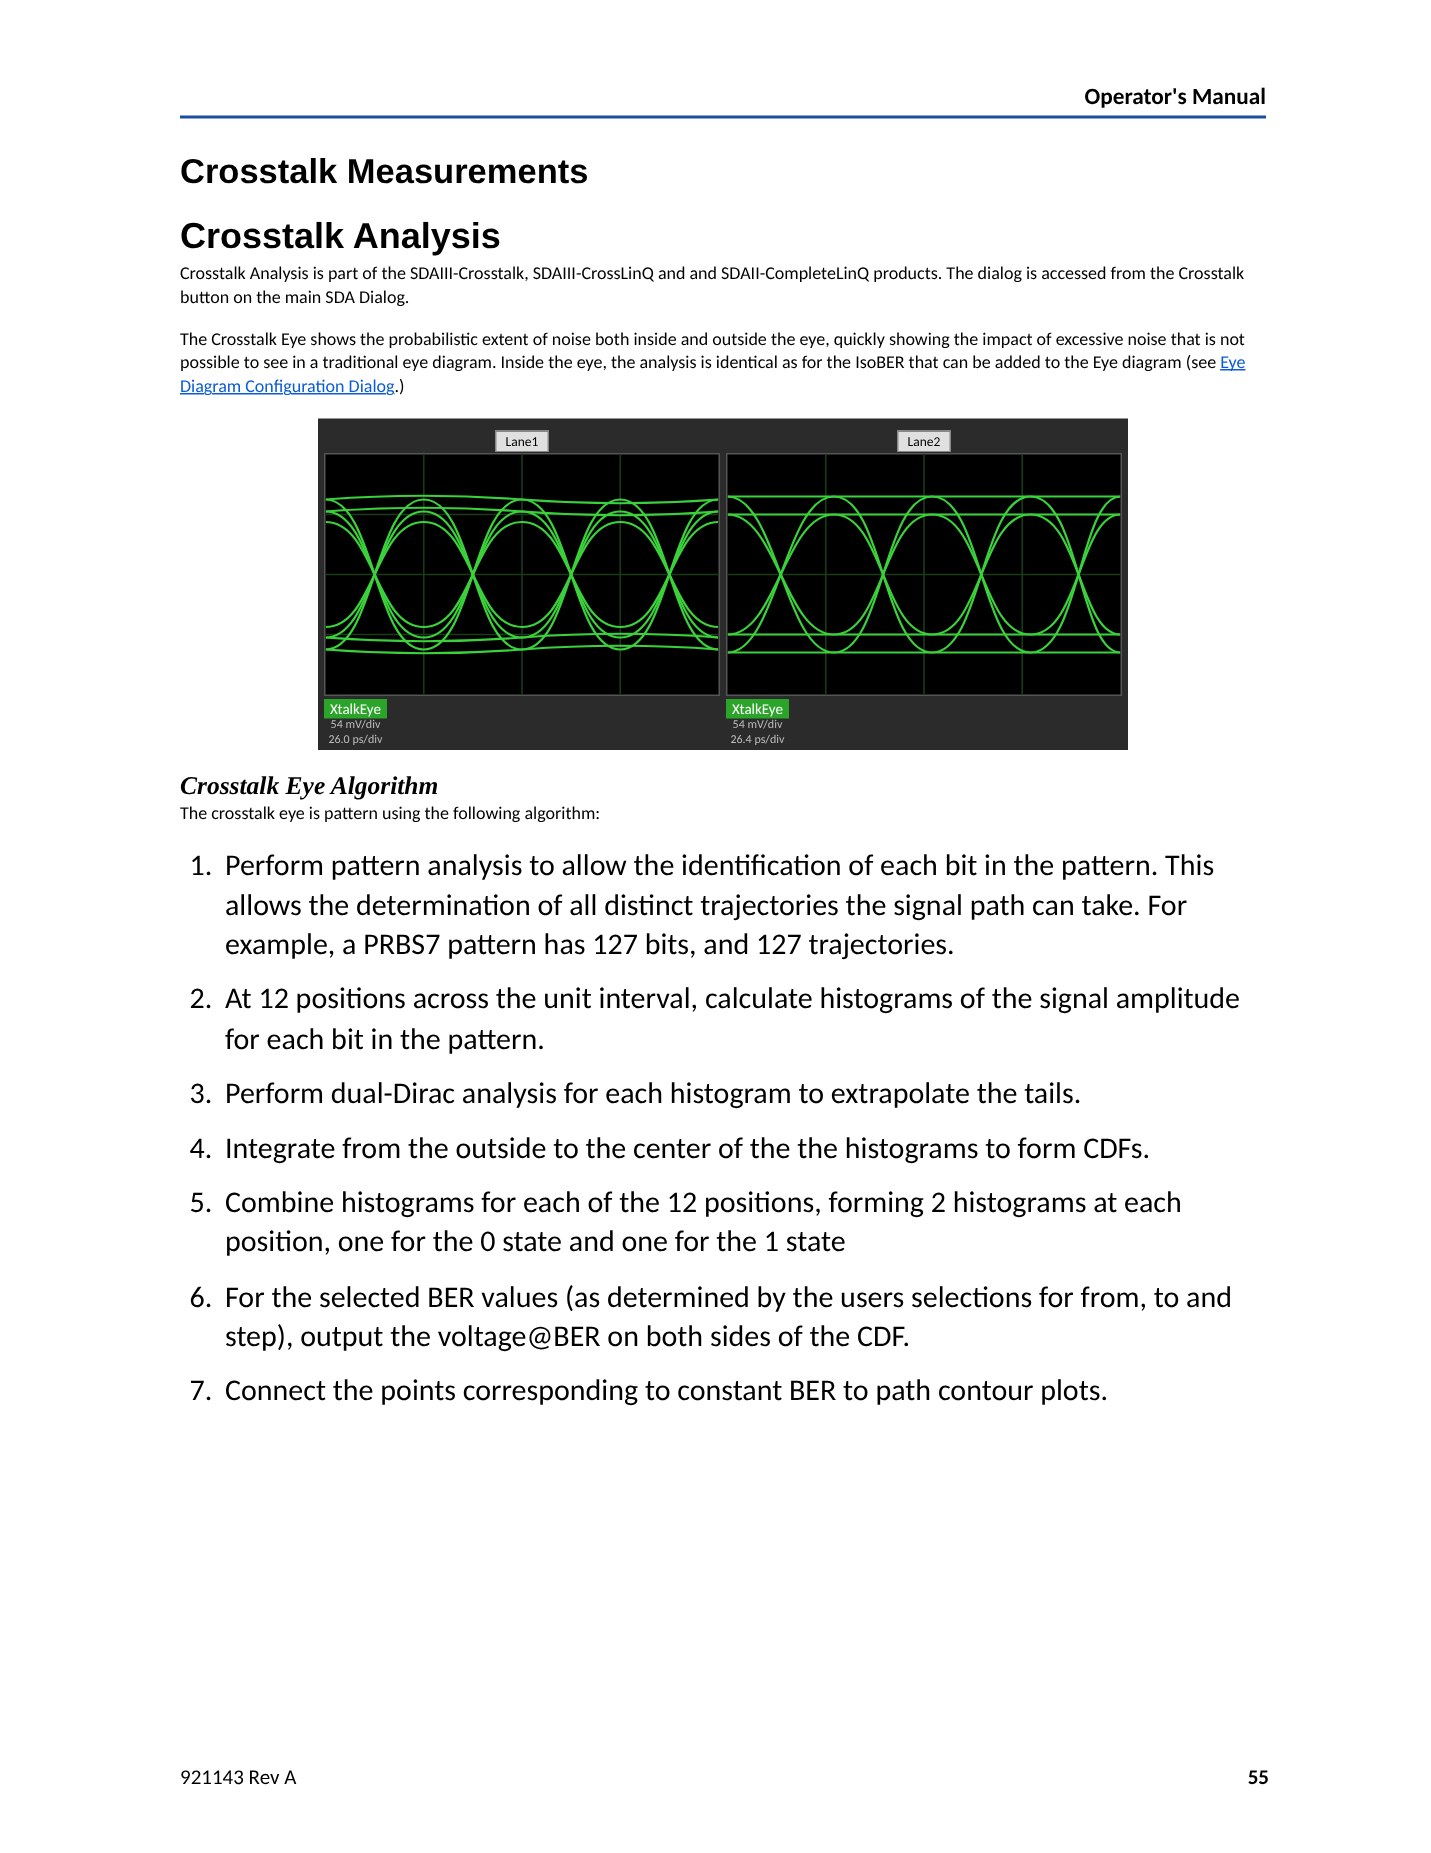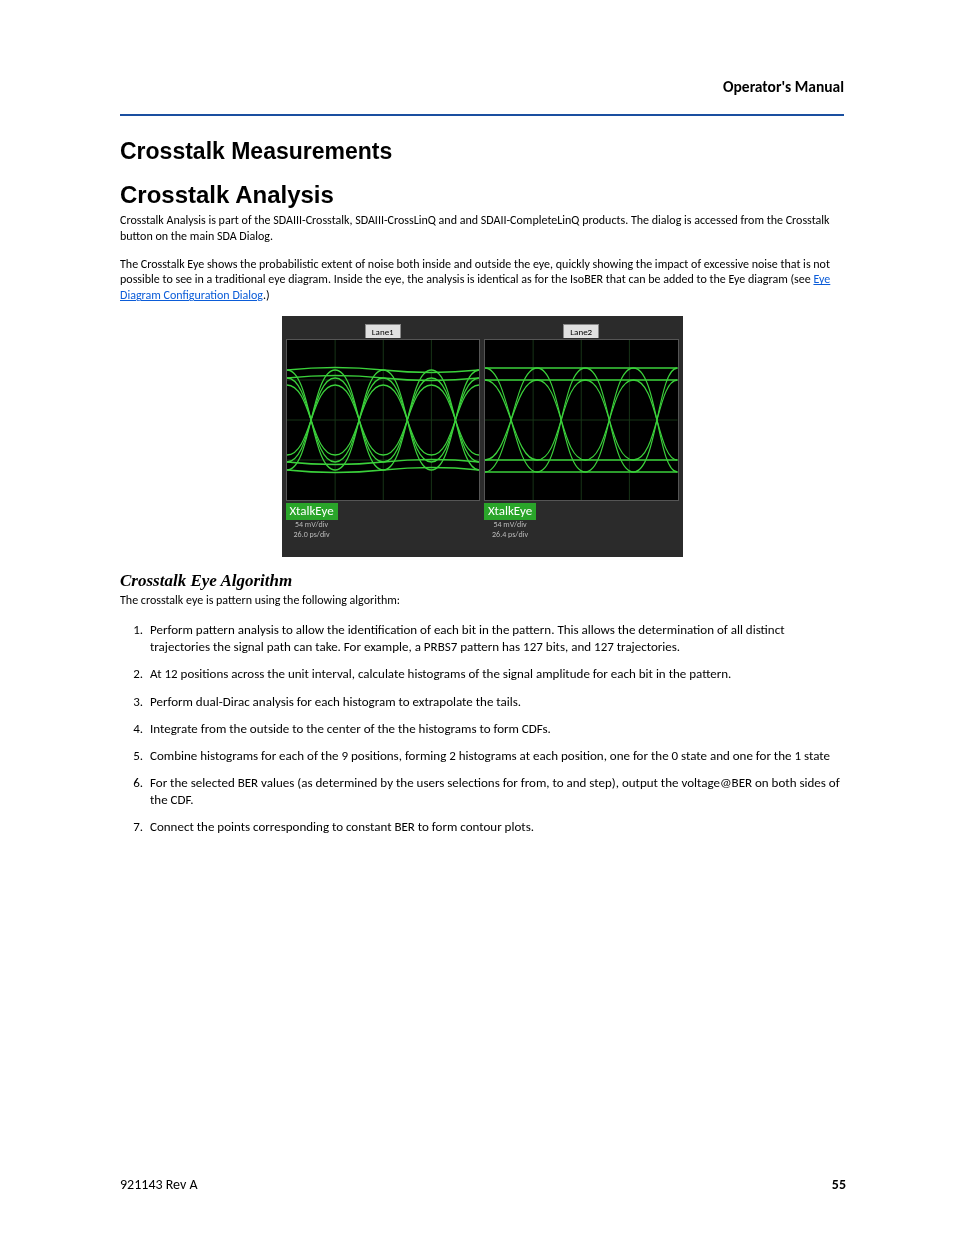--- a/index.html
+++ b/index.html
@@ -13,24 +13,23 @@
   .page {
     padding: 55px 110px 40px 120px;
     box-sizing: border-box;
     min-height: 1235px;
     position: relative;
   }
   .running-header {
     text-align: right;
     font-weight: 700;
     font-size: 15.5px;
-    padding-bottom: 18px;
+    padding-bottom: 3px;
     border-bottom: 2px solid #1a4fa0;
     margin-bottom: 22px;
-    margin-top: 22px;
   }
   h1 {
     font-family: Arial, Helvetica, sans-serif;
     font-weight: 700;
     font-size: 23px;
     margin: 0 0 16px 0;
   }
   h2 {
     font-family: Arial, Helvetica, sans-serif;
     font-weight: 700;
@@ -49,36 +48,36 @@
     line-height: 1.32;
     margin: 0 0 12px 0;
   }
   a {
     color: #0b5cd8;
     text-decoration: underline;
   }
   ol {
     margin: 0 0 12px 0;
     padding-left: 26px;
-    font-size: 13px;
+    font-size: 20px;
     line-height: 1.32;
   }
   ol li {
     margin-bottom: 10px;
     padding-left: 4px;
   }
   .fig-wrap {
     text-align: center;
     margin: 4px 0 14px 0;
   }
   .fig {
     display: inline-block;
     background: #2b2b2b;
-    padding: 4px 4px 18px 4px;
-    width: 401px;
+    padding: 4px 4px 2px 4px;
+    width: 540px;
     box-sizing: border-box;
   }
   .lanes {
     display: flex;
     gap: 4px;
   }
   .lane {
     flex: 1;
     position: relative;
   }
@@ -105,21 +104,21 @@
     height: 100%;
   }
   .meta-line {
     display: flex;
     gap: 4px;
     margin-top: 2px;
   }
   .badge {
     background: #2aa52a;
     color: #fff;
-    font-size: 13px;
+    font-size: 10px;
     padding: 0 4px;
     line-height: 1.3;
   }
   .scales {
     color: #bbb;
     font-size: 8px;
     line-height: 1.2;
   }
   .footer {
     position: absolute;
@@ -228,22 +227,22 @@
   </div>
 
   <h3>Crosstalk Eye Algorithm</h3>
   <p>The crosstalk eye is pattern using the following algorithm:</p>
 
   <ol>
     <li>Perform pattern analysis to allow the identification of each bit in the pattern. This allows the determination of all distinct trajectories the signal path can take. For example, a PRBS7 pattern has 127 bits, and 127 trajectories.</li>
     <li>At 12 positions across the unit interval, calculate histograms of the signal amplitude for each bit in the pattern.</li>
     <li>Perform dual-Dirac analysis for each histogram to extrapolate the tails.</li>
     <li>Integrate from the outside to the center of the the histograms to form CDFs.</li>
-    <li>Combine histograms for each of the 9 positions, forming 2 histograms at each position, one for the 0 state and one for the 1 state</li>
+    <li>Combine histograms for each of the 12 positions, forming 2 histograms at each position, one for the 0 state and one for the 1 state</li>
     <li>For the selected BER values (as determined by the users selections for from, to and step), output the voltage@BER on both sides of the CDF.</li>
-    <li>Connect the points corresponding to constant BER to form contour plots.</li>
+    <li>Connect the points corresponding to constant BER to path contour plots.</li>
   </ol>
 
   <div class="footer">
     <span>921143 Rev A</span>
     <span class="pg">55</span>
   </div>
 </div>
 
 </body></html>

